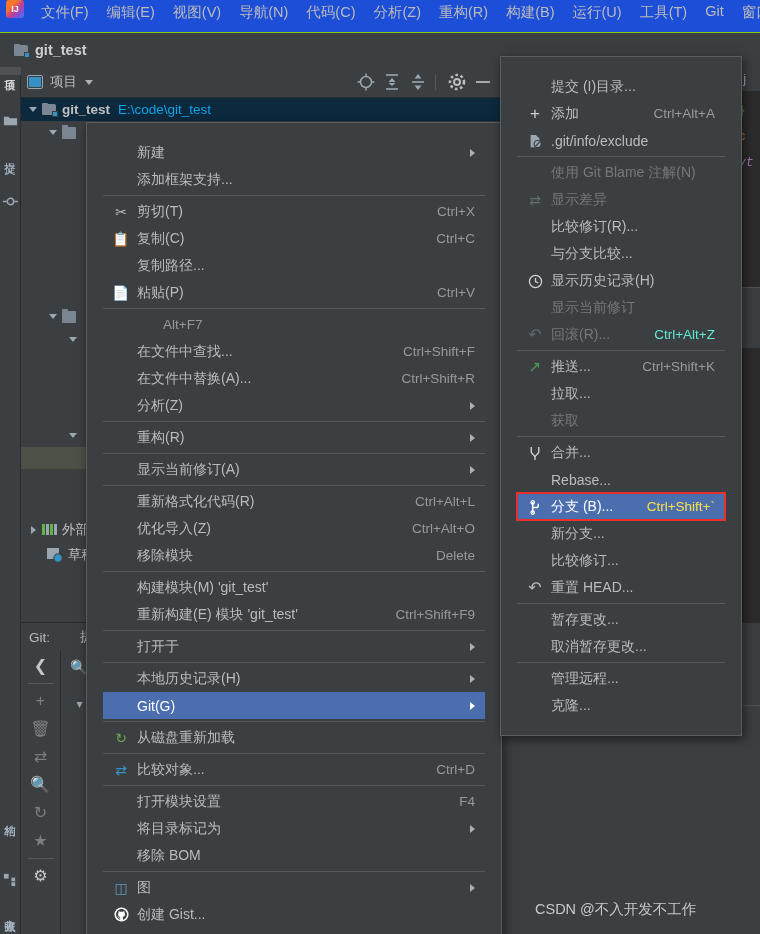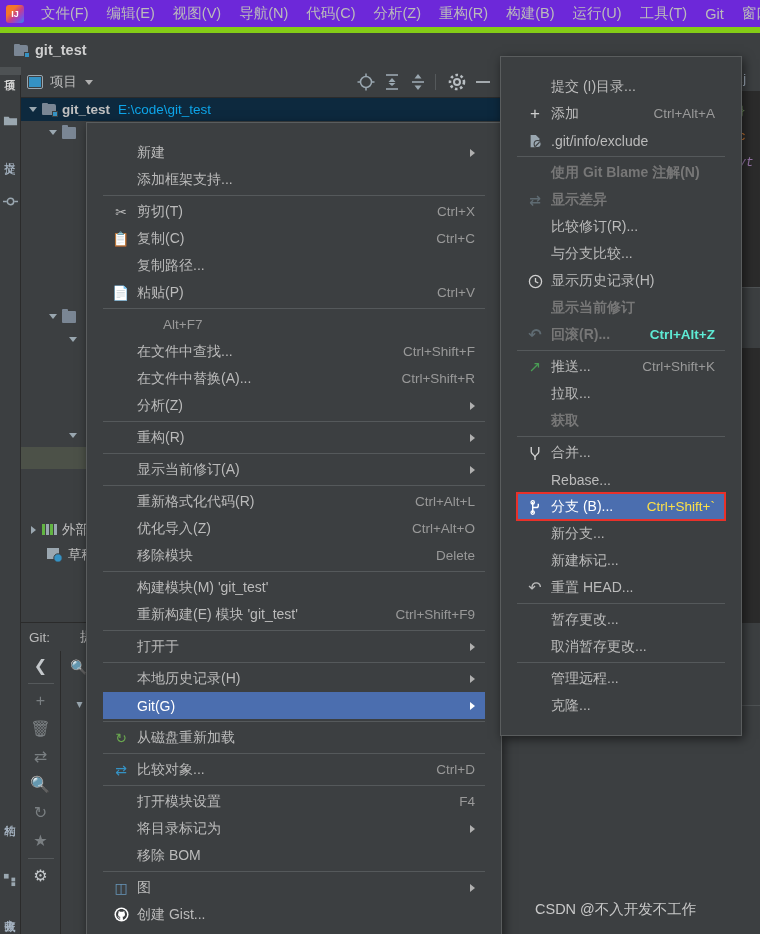--- a/index.html
+++ b/index.html
@@ -7,22 +7,22 @@
     width: 760px; height: 934px;
     background: #3c3f41;
     font-family: "Liberation Sans", "DejaVu Sans", sans-serif;
     overflow: hidden;
   }
   #app { position: relative; width: 760px; height: 934px; background: #3c3f41; }
 
   
   #menubar {
     position: absolute; left: 0; top: 0; width: 760px; height: 33px;
-    background: #6d28d9; display: flex; align-items: center;
-    border-bottom: 6px solid #84cc16;
+    background: #1d4ed8; display: flex; 
+    border-bottom: 1px solid #84cc16;
   }
   #app-logo {
     width: 18px; height: 18px; margin-left: 6px; margin-right: 8px;
     border-radius: 3px;
     background: linear-gradient(135deg,#f4762a 0%, #f4762a 32%, #c43e8f 55%, #7d4fe0 80%, #2f8fe0 100%);
     position: relative; flex: none;
   }
   #app-logo::after {
     content: "IJ"; position: absolute; left: 0; top: 0; width: 100%; height: 100%;
     color: #fff; font-size: 9px; font-weight: bold; line-height: 18px; text-align: center;
@@ -157,21 +157,21 @@
   
   .menu {
     position: absolute; background: #3c3f41; border: 1px solid #5a5d5e;
     box-shadow: 2px 3px 10px rgba(0,0,0,.55); padding: 16px; z-index: 40;
   }
   .mi {
     display:flex; align-items:center; height:27px; padding:0 10px 0 8px;
     color:#bbbbbb; font-size:14px; white-space:nowrap; position:relative;
   }
   .mi.sel { background:#4b6eaf; color:#ffffff; }
-  .mi.dis { color:#777777;font-weight:bold; }
+  .mi.dis { color:#777777; }
   .mi.hl { background:#4b6eaf; color:#ffffff; outline:2px solid #e8312a; outline-offset:-1px; }
   .mi .mi-ico { width:20px; min-width:20px; text-align:center; margin-right:6px; font-size:14px; }
   .mi .mi-label { flex:1; }
   .mi .mi-key { color:#999999; margin-left:26px; font-size:13.5px; }
   .mi.sel .mi-key, .mi.hl .mi-key { color:#fde047; }
   .mi .mi-arrow {
     margin-left:18px; width:0;height:0;
     border-top:4px solid transparent;border-bottom:4px solid transparent;border-left:5px solid #b0b0b0;
   }
   .mi.sel .mi-arrow, .mi.hl .mi-arrow { border-left-color:#ffffff; }
@@ -632,21 +632,21 @@
       </span>
       <span class="mi-label">分支 (B)...</span>
       <span class="mi-key">Ctrl+Shift+`</span>
     </div>
     <div class="mi">
       <span class="mi-ico"></span>
       <span class="mi-label">新分支...</span>
     </div>
     <div class="mi">
       <span class="mi-ico"></span>
-      <span class="mi-label">新建标记...</span>
+      <span class="mi-label">比较修订...</span>
     </div>
     <div class="mi">
       <span class="mi-ico" style="font-size:16px">↶</span>
       <span class="mi-label">重置 HEAD...</span>
     </div>
     <div class="msep"></div>
     <div class="mi">
       <span class="mi-ico"></span>
       <span class="mi-label">暂存更改...</span>
     </div>

